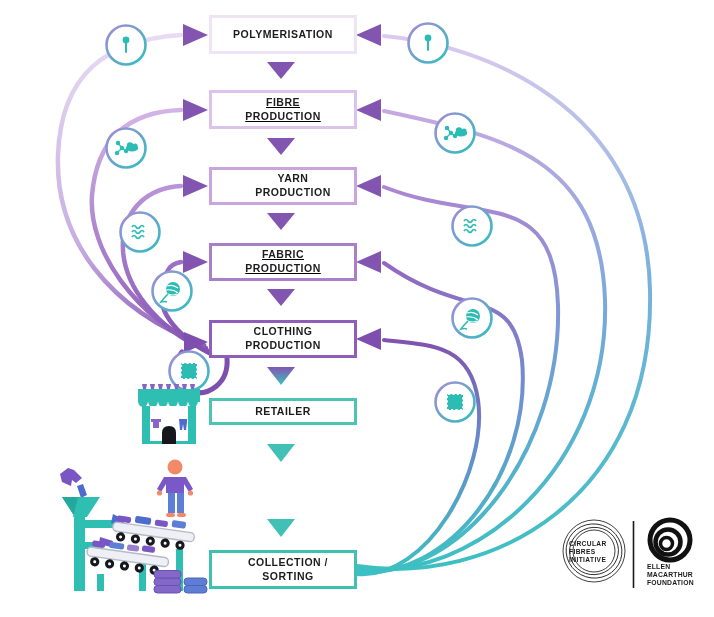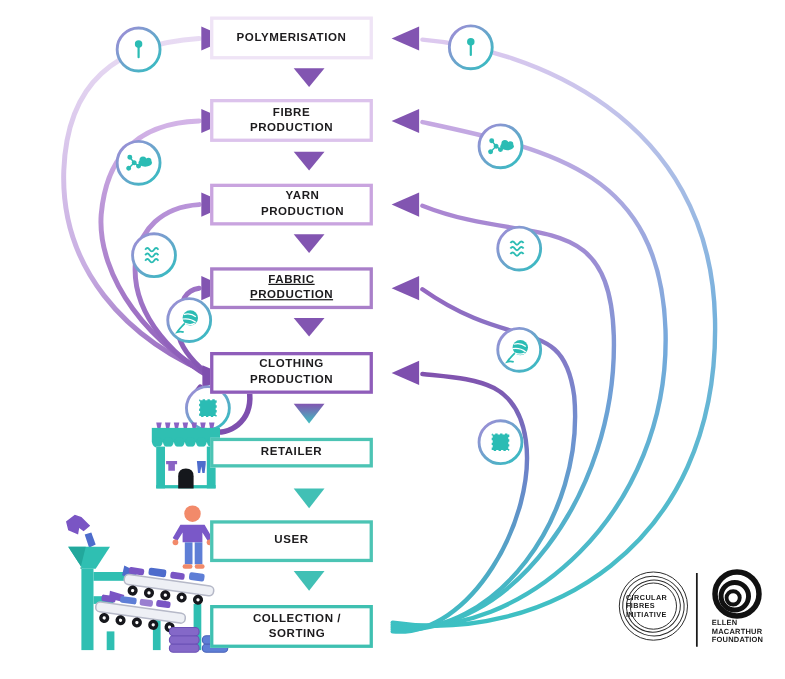--- a/index.html
+++ b/index.html
@@ -2,30 +2,30 @@
 <html><head>
 <meta charset="utf-8">
 <style>
   html,body{margin:0;padding:0;background:#ffffff;}
   .canvas{
     position:relative;width:714px;height:617px;background:#ffffff;overflow:hidden;
     font-family:"Liberation Sans",sans-serif;
   }
   .canvas svg.bg{position:absolute;left:0;top:0;}
   .box{
-    position:absolute;left:191px;width:148px;box-sizing:border-box;
+    position:absolute;left:209px;width:148px;box-sizing:border-box;
     background:#ffffff;display:flex;align-items:center;justify-content:center;
     text-align:center;
   }
   .box span{
     white-space:pre-line;font-weight:bold;font-size:10.5px;letter-spacing:.5px;
     line-height:1.3;color:#1c1b1d;
   }
   .b-poly{top:15px;height:39px;border:3px solid #efe4f6;}
-  .b-fibre{top:90px;height:39px;border:3px solid #dcc3ec;}
+  .b-fibre{top:90px;height:39px;border:3px solid #dcc3ec;text-decoration:underline;}
   .b-yarn{top:167px;height:38px;border:3px solid #c9a4df;padding-left:20px;}
   .b-fabric{top:243px;height:38px;border:3px solid #a97fc9;text-decoration:underline;}
   .b-clothing{top:320px;height:38px;border:3px solid #8f5dba;}
   .b-retailer{top:398px;height:27px;border:3px solid #4cc4b4;}
   .b-user{top:473px;height:38px;border:3px solid #4cc4b4;}
   .b-collection{top:550px;height:39px;border:3px solid #3fc0b1;padding-left:10px;}
   .logo-text{
     position:absolute;color:#191919;font-weight:bold;white-space:pre-line;
   }
   .cfi-text{left:569px;top:540px;width:52px;font-size:6.6px;line-height:1.2;letter-spacing:.4px;}
@@ -367,23 +367,20 @@
   <span>FABRIC
 PRODUCTION</span>
 </div>
 <div class="box b-clothing">
   <span>CLOTHING
 PRODUCTION</span>
 </div>
 <div class="box b-retailer">
   <span>RETAILER</span>
 </div>
-<div class="box b-user">
-  <span>USER</span>
-</div>
 <div class="box b-collection">
   <span>COLLECTION / SORTING</span>
 </div>
 
 <div class="logo-text cfi-text">CIRCULAR
 FIBRES
 INITIATIVE</div>
 <div class="logo-text emf-text">ELLEN
 MACARTHUR
 FOUNDATION</div>

